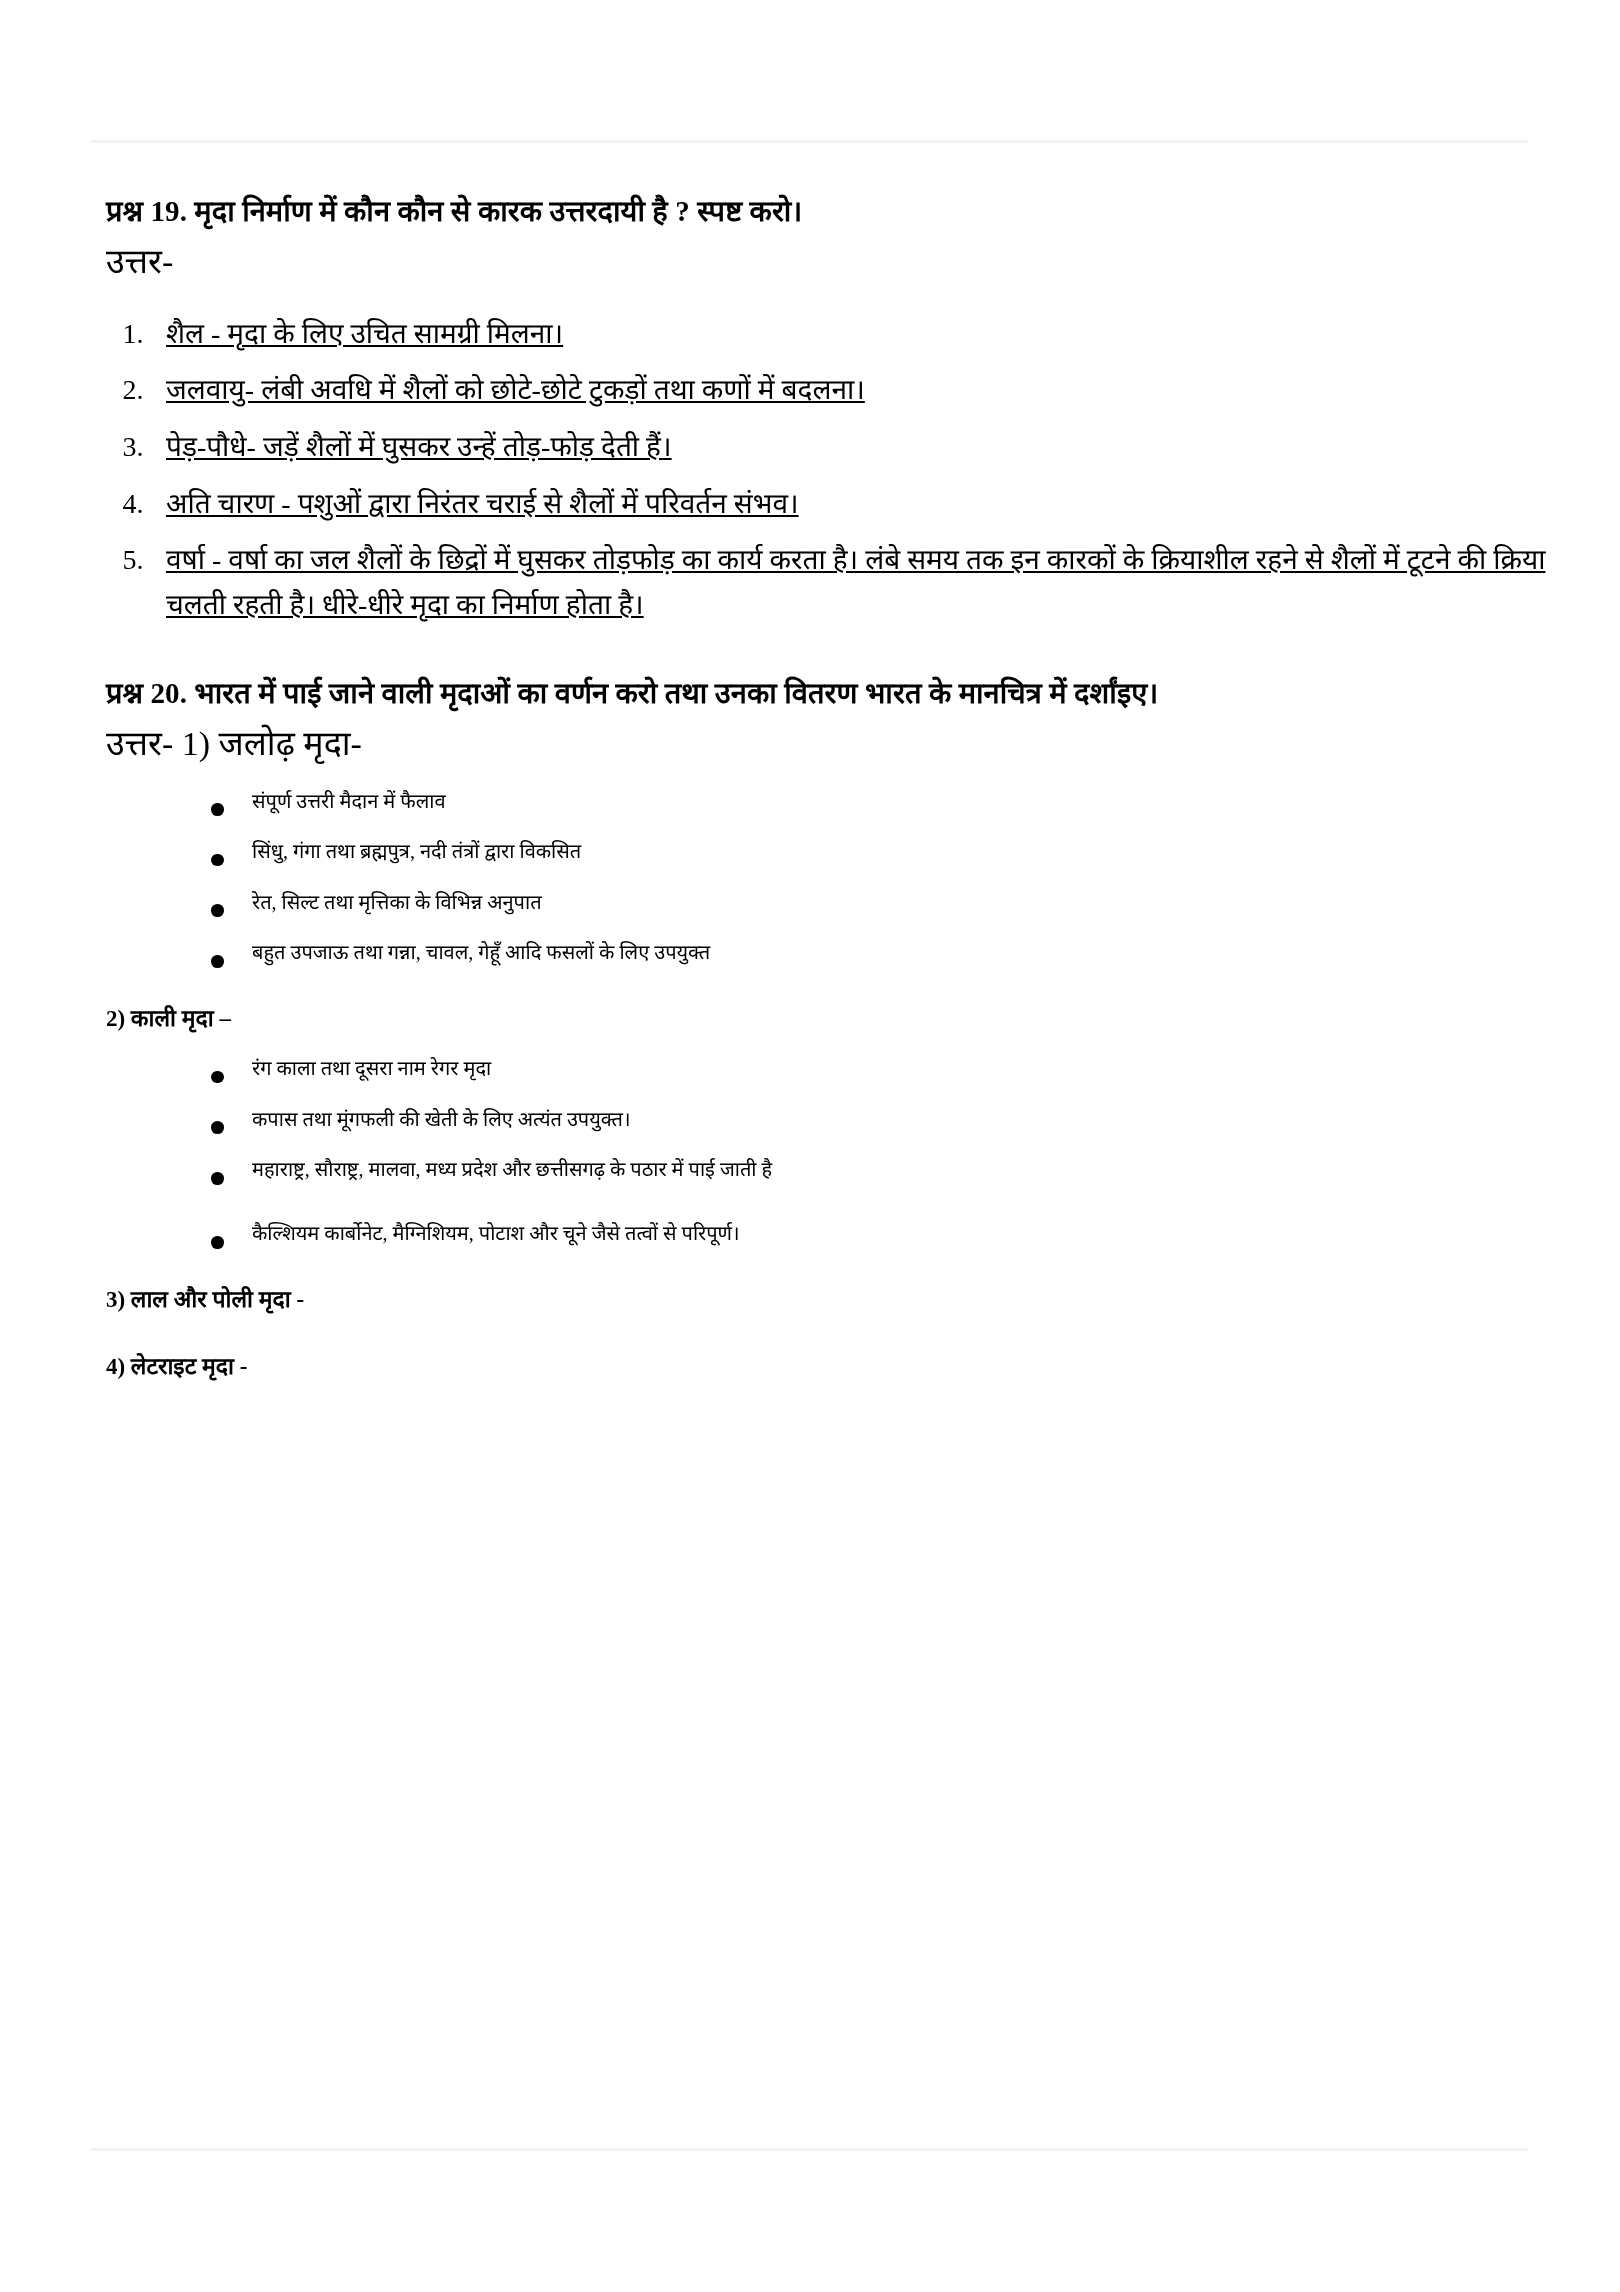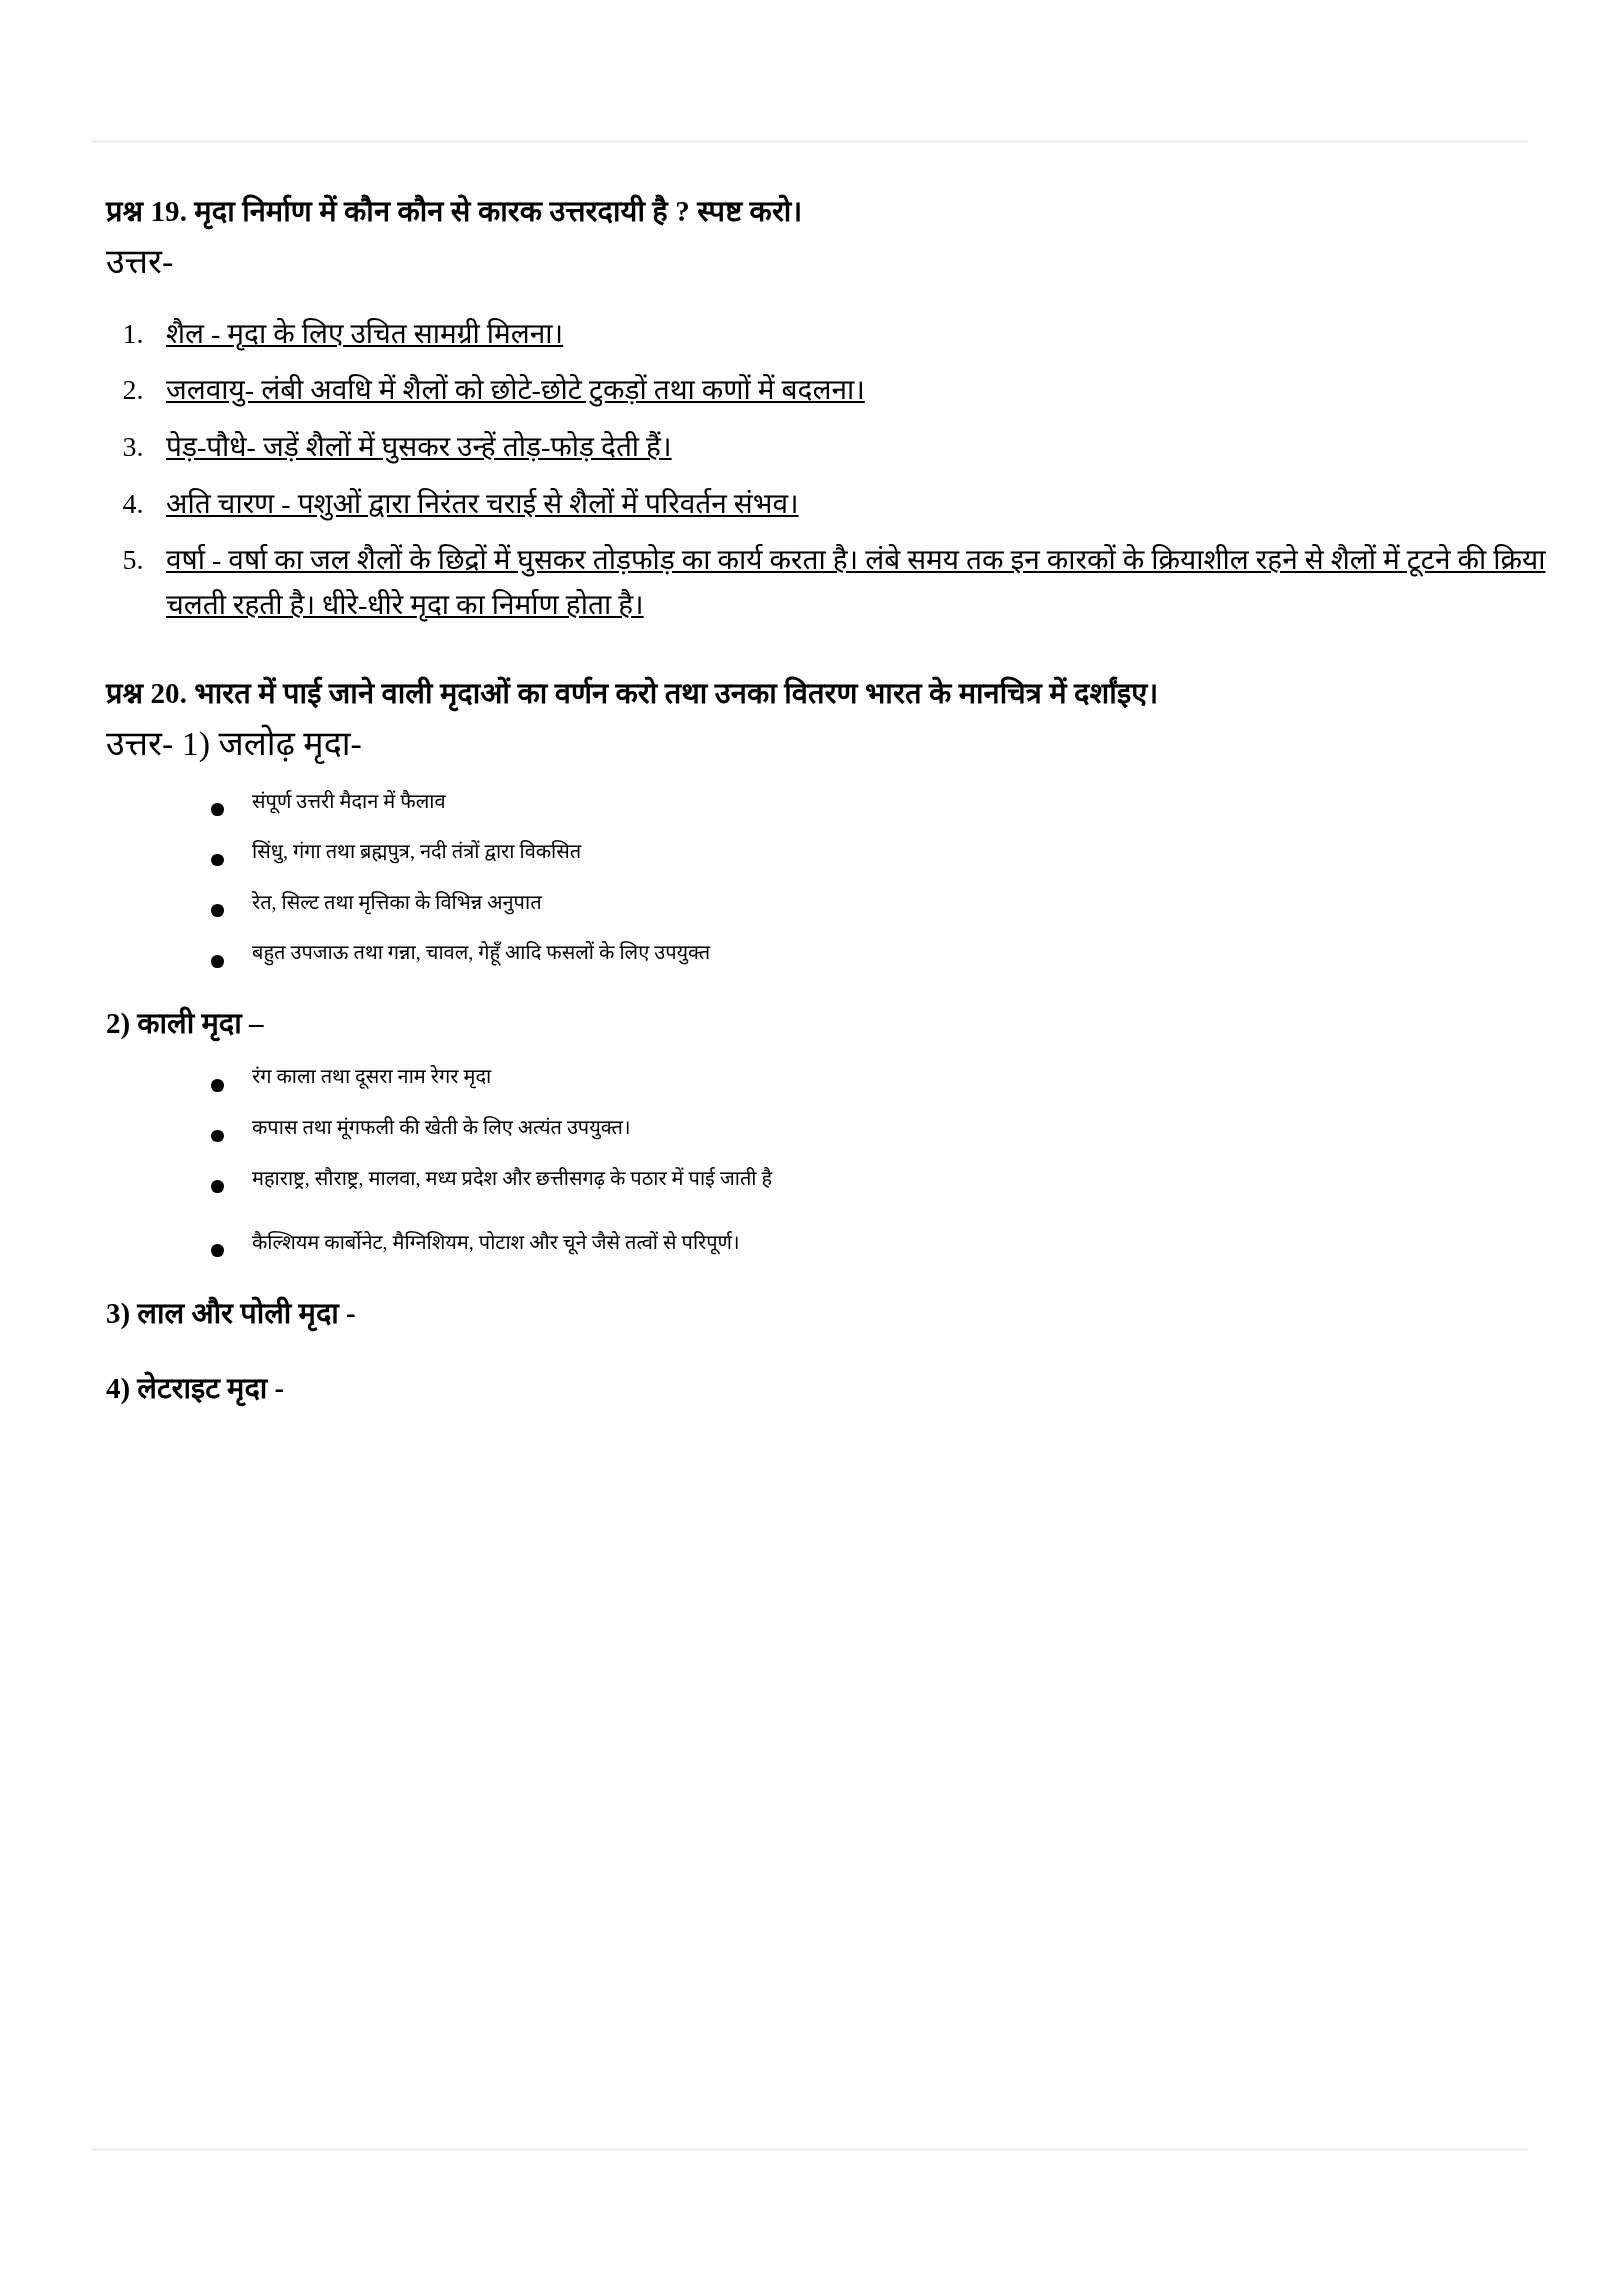--- a/index.html
+++ b/index.html
@@ -110,21 +110,21 @@
     width: 12.7px;
     height: 12.7px;
     border-radius: 50%;
     background: #000000;
   }
   ul.bullet-list > li.gap-before { margin-top: 33px; }
 
   
   .sub-heading {
     font-weight: bold;
-    font-size: 29px;
+    font-size: 23px;
     line-height: 1.4;
     margin: 35px 0 0 0;
     padding-left: 4.9px;
   }
 
   .spacer-lg { height: 33px; }
 </style>
 </head>
 <body>
 

